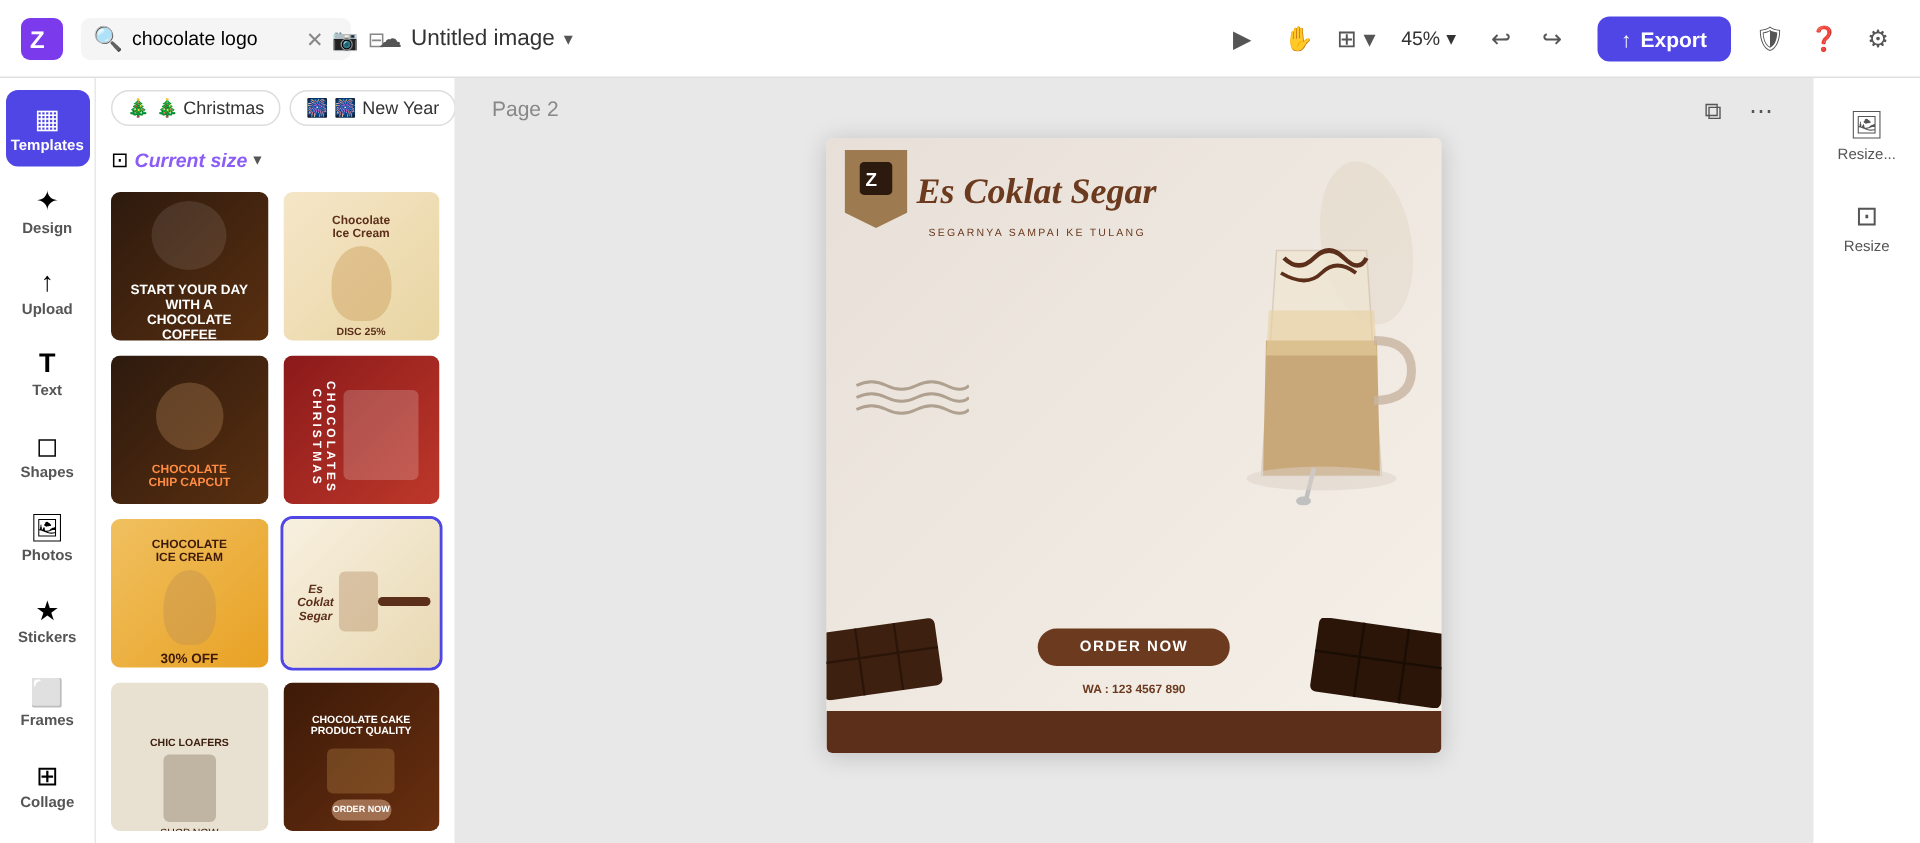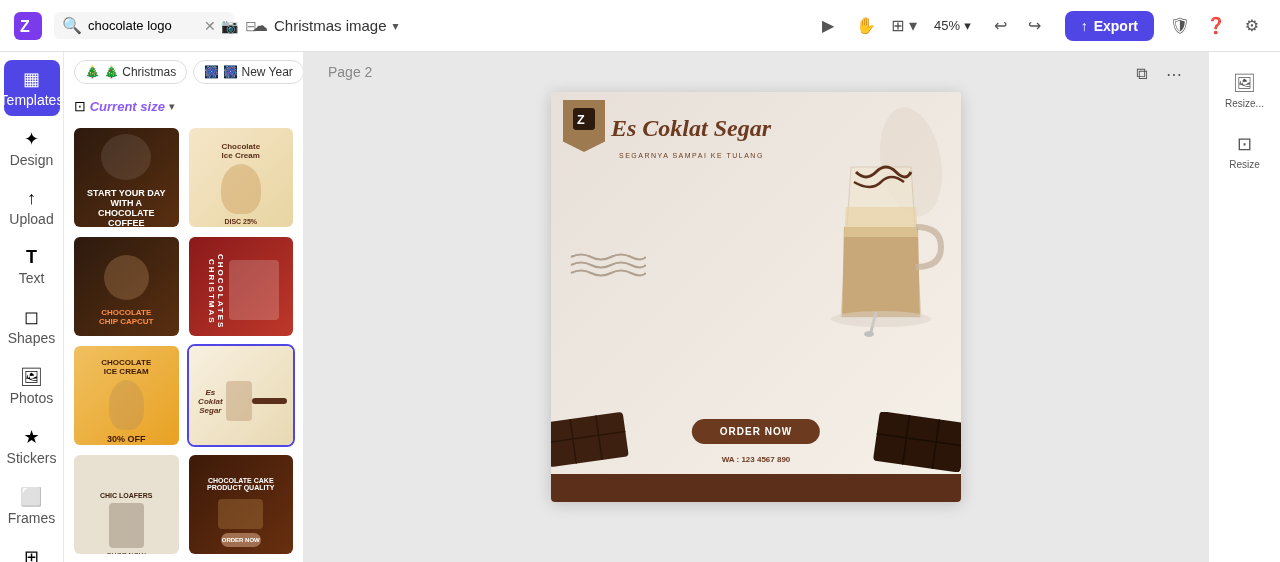--- a/index.html
+++ b/index.html
@@ -25,21 +25,21 @@
     .topbar-right-icon { width: 32px; height: 32px; display: flex; align-items: center; justify-content: center; cursor: pointer; color: #555; font-size: 16px; border-radius: 6px; }
 
     
     .main { display: flex; flex: 1; overflow: hidden; }
 
     
     .sidebar-icons { width: 64px; background: #fff; border-right: 1px solid #e8e8e8; display: flex; flex-direction: column; align-items: center; padding: 8px 0; gap: 4px; }
     .sidebar-icon-item { display: flex; flex-direction: column; align-items: center; gap: 2px; padding: 8px 4px; border-radius: 8px; cursor: pointer; width: 56px; }
     .sidebar-icon-item.active { background: #4f46e5; color: #fff; }
     .sidebar-icon-item .icon-symbol { font-size: 18px; }
-    .sidebar-icon-item .icon-label { font-size: 14px; font-weight: 400; }
+    .sidebar-icon-item .icon-label { font-size: 10px; font-weight: 700; }
     .sidebar-icon-item.active .icon-label { color: #fff; }
     .sidebar-icon-item:not(.active) .icon-label { color: #555; }
 
     
     .templates-panel { width: 240px; background: #fff; border-right: 1px solid #e8e8e8; display: flex; flex-direction: column; overflow: hidden; }
     .templates-filters { padding: 8px 10px; display: flex; gap: 6px; overflow-x: auto; scrollbar-width: none; }
     .templates-filters::-webkit-scrollbar { display: none; }
     .filter-chip { white-space: nowrap; padding: 4px 10px; border-radius: 20px; border: 1px solid #ddd; font-size: 12px; cursor: pointer; background: #fff; color: #333; display: flex; align-items: center; gap: 4px; }
     .current-size-bar { padding: 6px 10px; display: flex; align-items: center; gap: 4px; cursor: pointer; }
     .current-size-label { font-size: 13px; font-weight: 600; color: #8b5cf6; font-style: italic; }
@@ -89,21 +89,21 @@
   </div>
   <div class="topbar-search">
     <span>🔍</span>
     <input type="text" value="chocolate logo" style="">
     <span class="search-x">✕</span>
     <span style="font-size:14px;color:#888;">📷</span>
     <span style="font-size:14px;color:#888;">⊟</span>
   </div>
   <div class="topbar-title-area">
     <span class="topbar-title-icon">☁</span>
-    <span class="topbar-title">Christmas image</span>
+    <span class="topbar-title">Untitled image</span>
     <span class="topbar-dropdown">▾</span>
   </div>
   <div class="topbar-tools">
     <div class="topbar-tool-btn" title="Select">▶</div>
     <div class="topbar-tool-btn" title="Hand">✋</div>
     <div class="topbar-tool-btn" title="Frame">⊞ ▾</div>
     <div class="topbar-zoom">
       <span>45%</span>
       <span>▾</span>
     </div>

